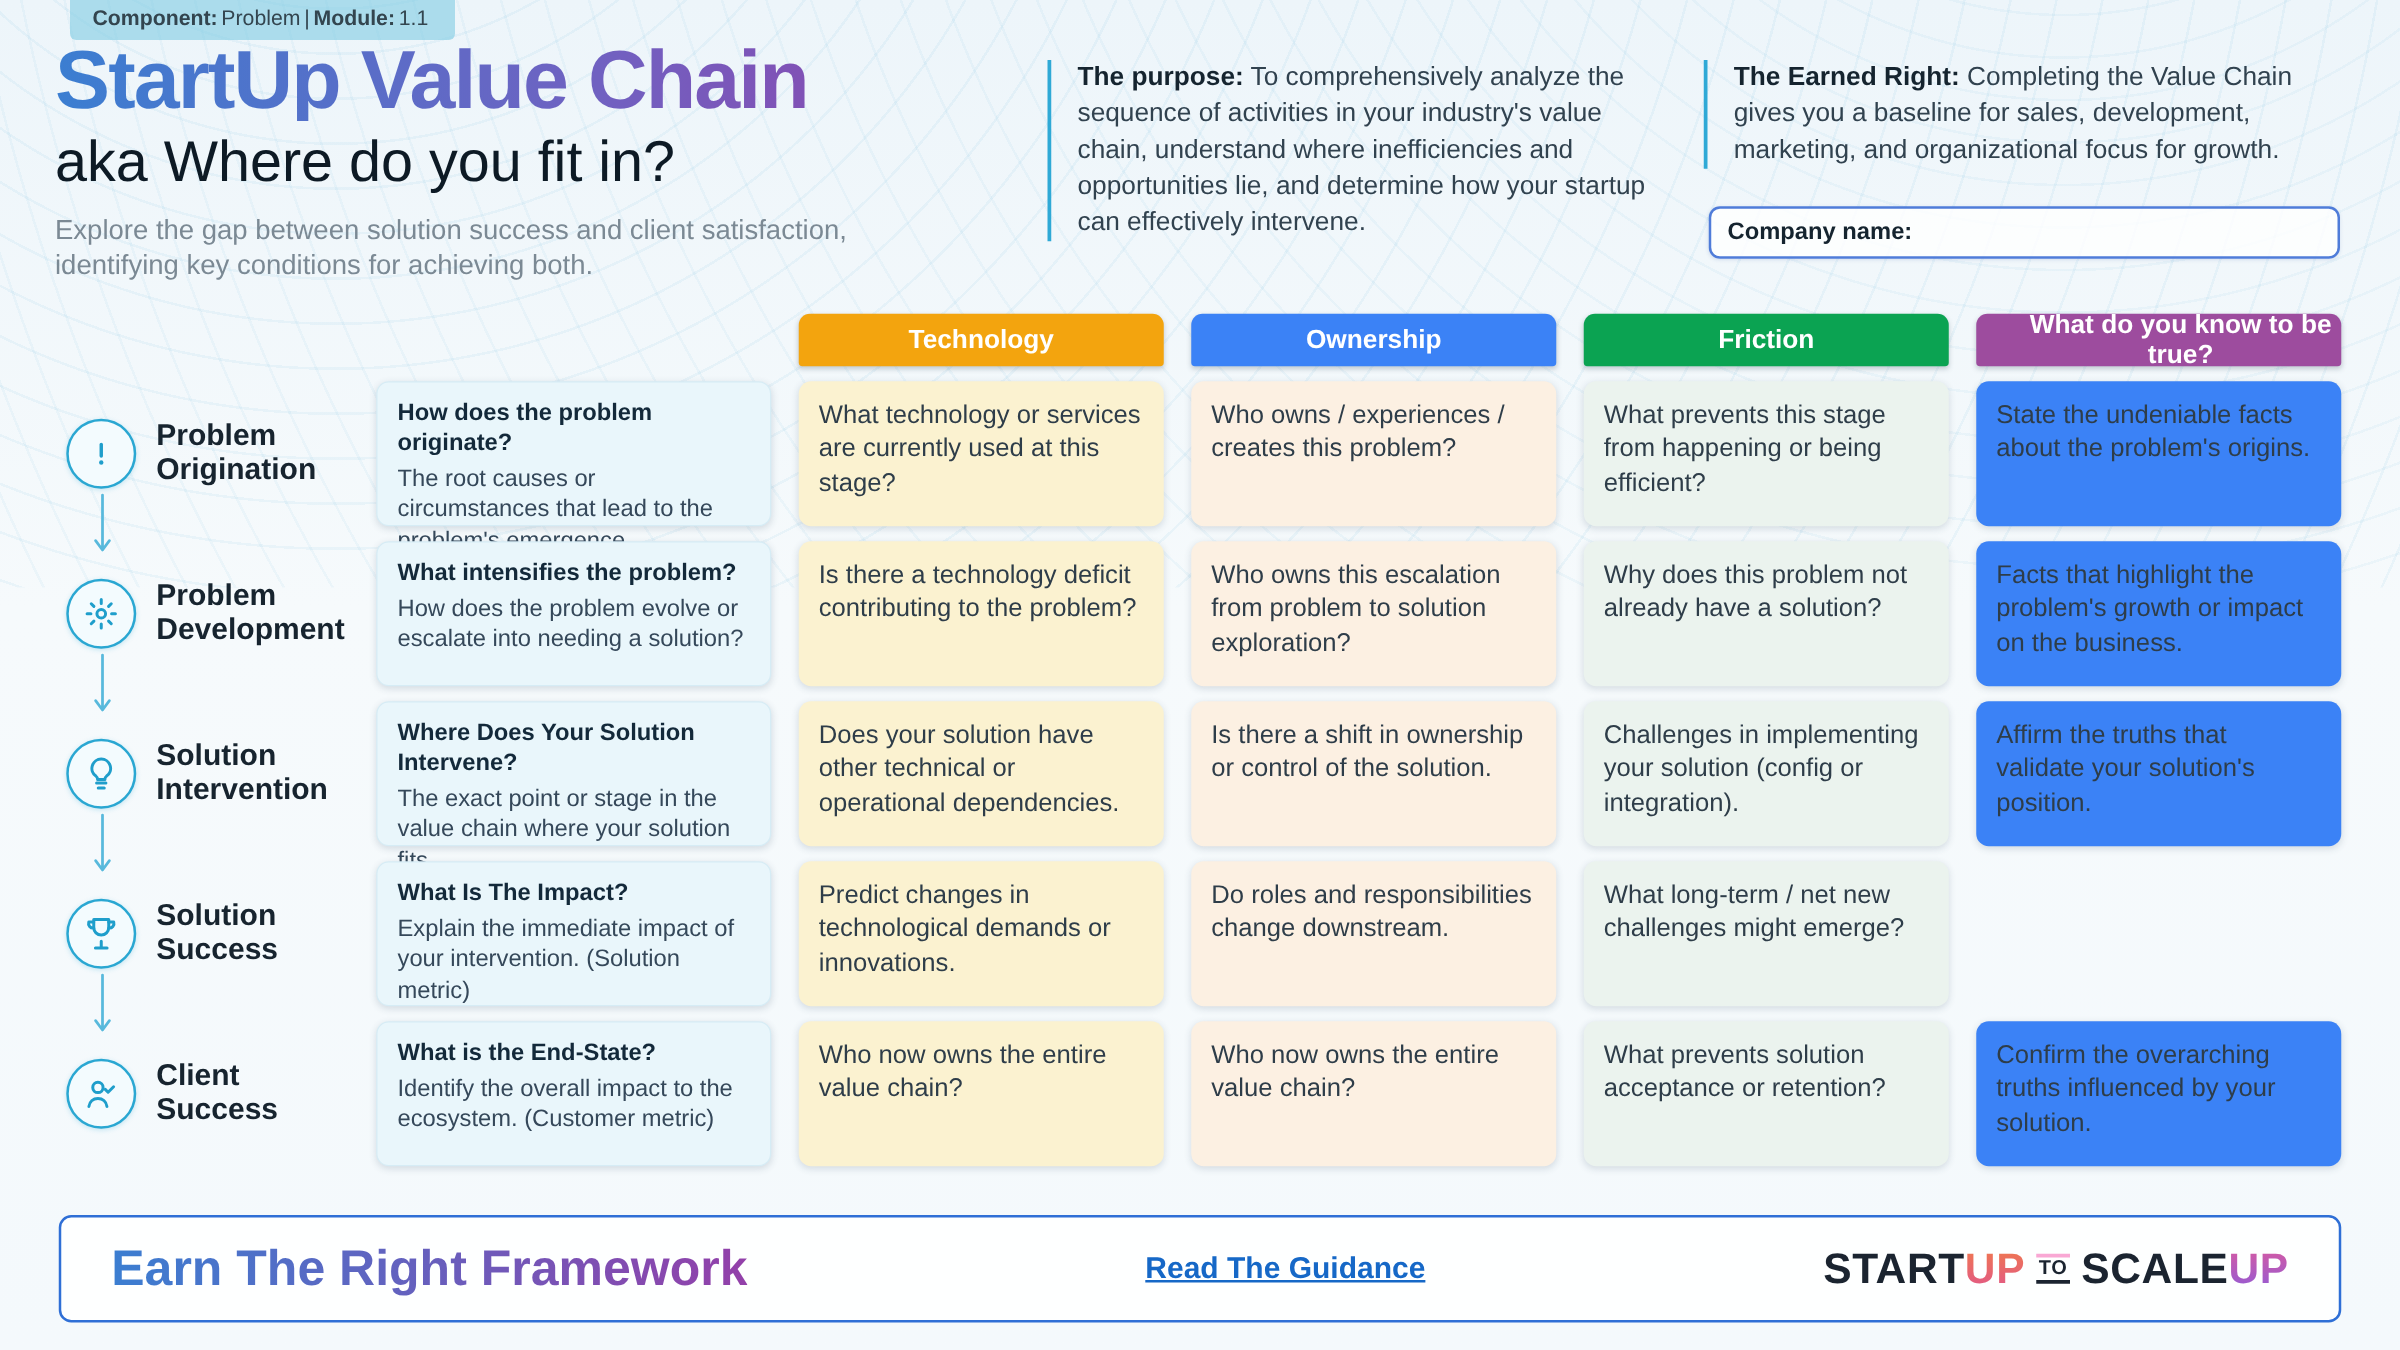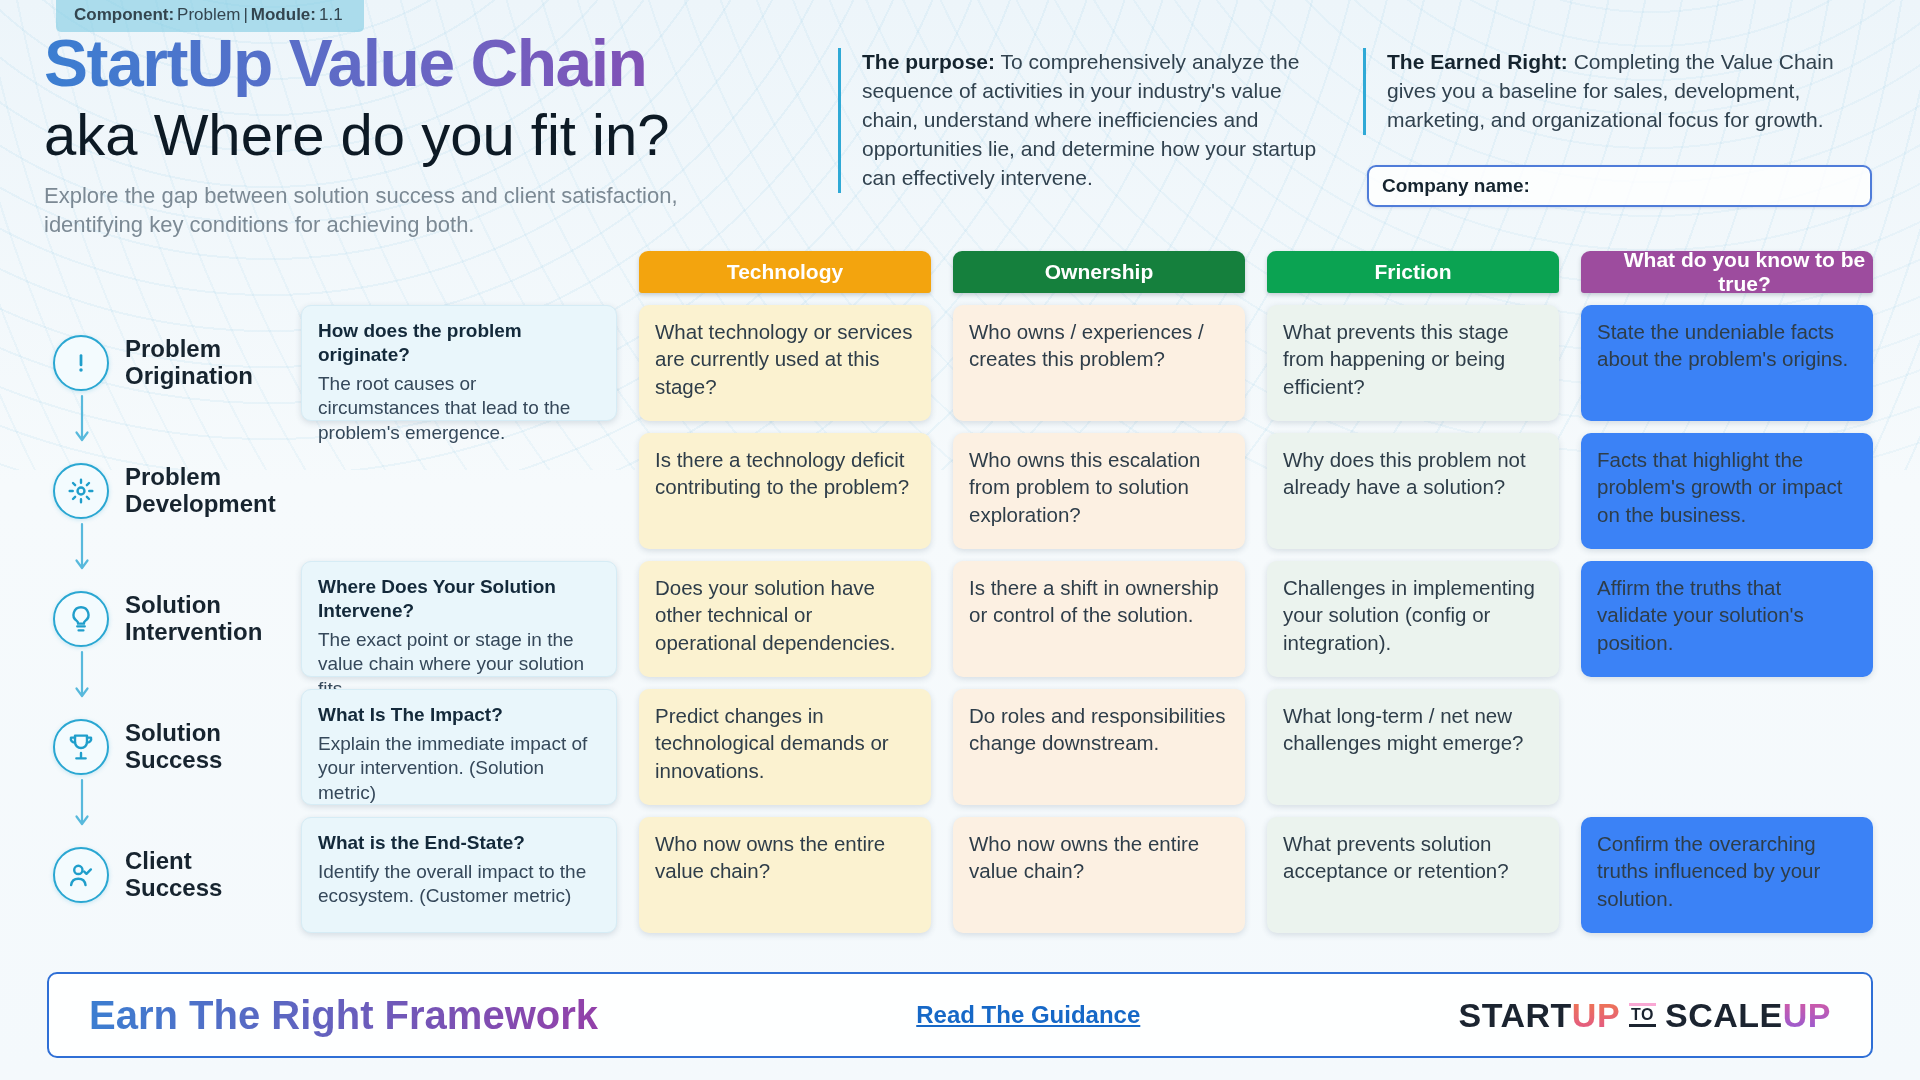--- a/index.html
+++ b/index.html
@@ -22,21 +22,21 @@
   }
   .badge .b-bold { font-weight:700; }
   .badge span { margin-right:3px; }
 
   .header-left { position:absolute; left:44px; top:30px; width:790px; }
   .title {
     font-size:66px; font-weight:800; letter-spacing:-1.5px; line-height:1.02; margin:0;
     background:linear-gradient(90deg,#3b7ed1 0%,#7061c1 55%,#9340a9 100%);
     -webkit-background-clip:text; background-clip:text; color:transparent;
   }
-  .subtitle { font-size:58px; font-weight:400; color:#0d1a25; margin:8px 0 0; line-height:1.05; }
+  .subtitle { font-size:46px; font-weight:400; color:#0d1a25; margin:8px 0 0; line-height:1.05; }
   .desc { font-size:22px; color:#7b8994; margin:16px 0 0; line-height:1.3; width:690px; }
 
   .info { position:absolute; top:48px; border-left:3px solid #2fa9d6; padding-left:21px;
           font-size:21px; line-height:1.38; color:#31424f; }
   .info .lbl { font-weight:700; color:#15242f; }
   .info.purpose { left:838px; width:492px; }
   .info.earned  { left:1363px; width:512px; }
 
   .company {
     position:absolute; left:1367px; top:165px; width:505px; height:42px;
@@ -51,21 +51,21 @@
     position:absolute; left:47px; top:247px; display:grid;
     grid-template-columns:232px 316px 292px 292px 292px 292px;
     column-gap:22px; grid-template-rows:46px repeat(5,116px); row-gap:12px;
   }
   .col-header {
     display:flex; align-items:center; justify-content:center; color:#fff; font-weight:700;
     font-size:21px; border-radius:9px 9px 3px 3px; align-self:end; height:42px;
     box-shadow:0 2px 4px rgba(50,70,90,0.25); text-align:center; padding:0 6px;
   }
   .h-tech  { background:#f3a40e; }
-  .h-own   { background:#15803d;text-align:right; }
+  .h-own   { background:#3b82f6;text-align:right; }
   .h-fric  { background:#0ba352; }
   .h-truth { background:#9d4c9e;padding-left:41px; }
 
   .cell {
     border-radius:10px; padding:13px 16px; font-size:20.5px; line-height:1.33; color:#2e3d49;
     box-shadow:0 2px 6px rgba(45,70,95,0.16);
   }
   .c-tech  { background:#fbf2d0; }
   .c-own   { background:#fcf0e2; }
   .c-fric  { background:#ebf3ee; }
@@ -163,20 +163,24 @@
     <div class="stage-icon">
       <svg viewBox="0 0 24 24" width="32" height="32" fill="none" stroke="#1f9ecb" stroke-width="1.8" stroke-linecap="round">
           <circle cx="12" cy="12" r="2.6"></circle>
           <path d="M12 3.5v2.3M12 18.2v2.3M3.5 12h2.3M18.2 12h2.3M6 6l1.6 1.6M16.4 16.4L18 18M18 6l-1.6 1.6M7.6 16.4L6 18"></path>
         </svg>
     </div>
     <div class="stage-title">Problem Development</div>
     <svg class="stage-arrow" viewBox="0 0 16 52" width="16" height="52" fill="none" stroke="#58b9dc" stroke-width="2.2" stroke-linecap="round" stroke-linejoin="round">
         <path d="M8 2v42M2.5 38.5L8 46l5.5-7.5"></path>
       </svg>
+  </div>
+  <div class="cell q-card" style="grid-row:3;grid-column:2">
+    <div class="q-title">What intensifies the problem?</div>
+    <div class="q-text">How does the problem evolve or escalate into needing a solution?</div>
   </div>
   <div class="cell c-tech" style="grid-row:3;grid-column:3">Is there a technology deficit contributing to the problem?</div>
   <div class="cell c-fric" style="grid-row:3;grid-column:5">Why does this problem not already have a solution?</div>
   <div class="cell c-own" style="grid-row:3;grid-column:4">Who owns this escalation from problem to solution exploration?</div>
   <div class="cell c-truth" style="grid-row:3;grid-column:6">Facts that highlight the problem's growth or impact on the business.</div>
 
   <div class="stage" style="grid-row:4;grid-column:1">
     <div class="stage-icon">
       <svg viewBox="0 0 24 24" width="32" height="32" fill="none" stroke="#1f9ecb" stroke-width="1.8" stroke-linecap="round" stroke-linejoin="round">
           <path d="M9.2 17.5h5.6M10.2 20.5h3.6M12 3.2a5.6 5.6 0 0 1 3.2 10.2c-.6.45-1 1.1-1 1.85v.25h-4.4v-.25c0-.75-.4-1.4-1-1.85A5.6 5.6 0 0 1 12 3.2z"></path>

